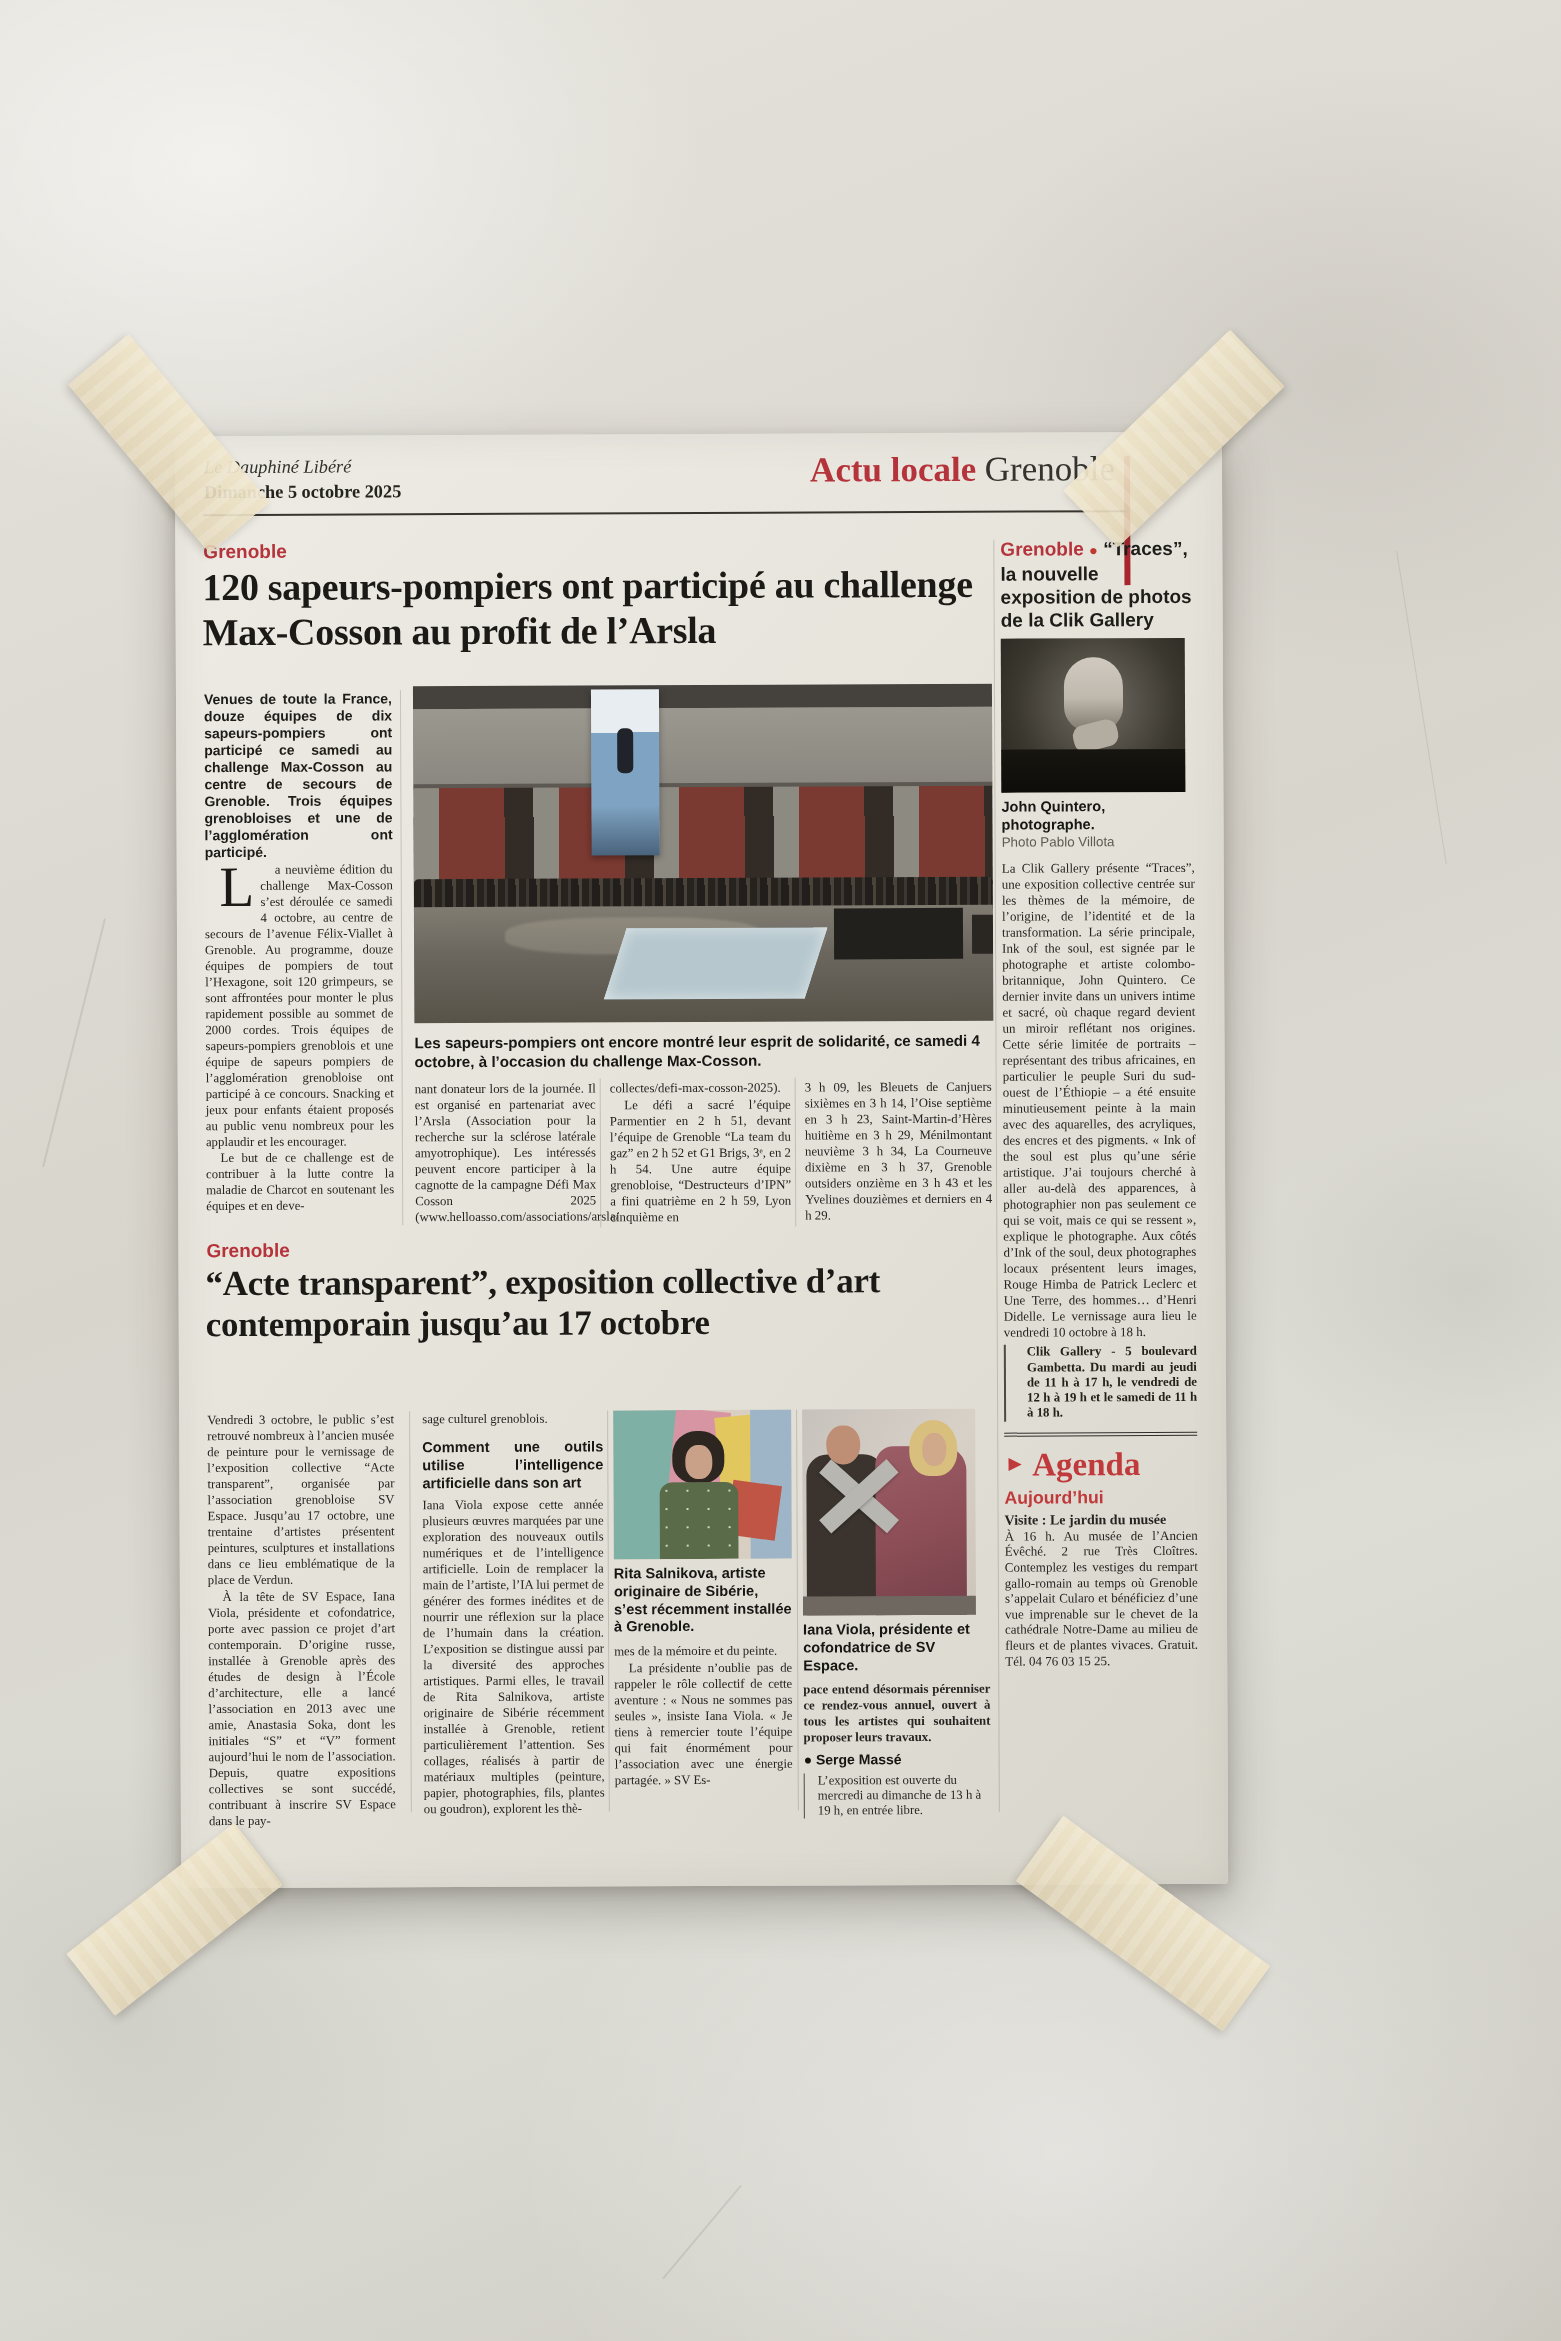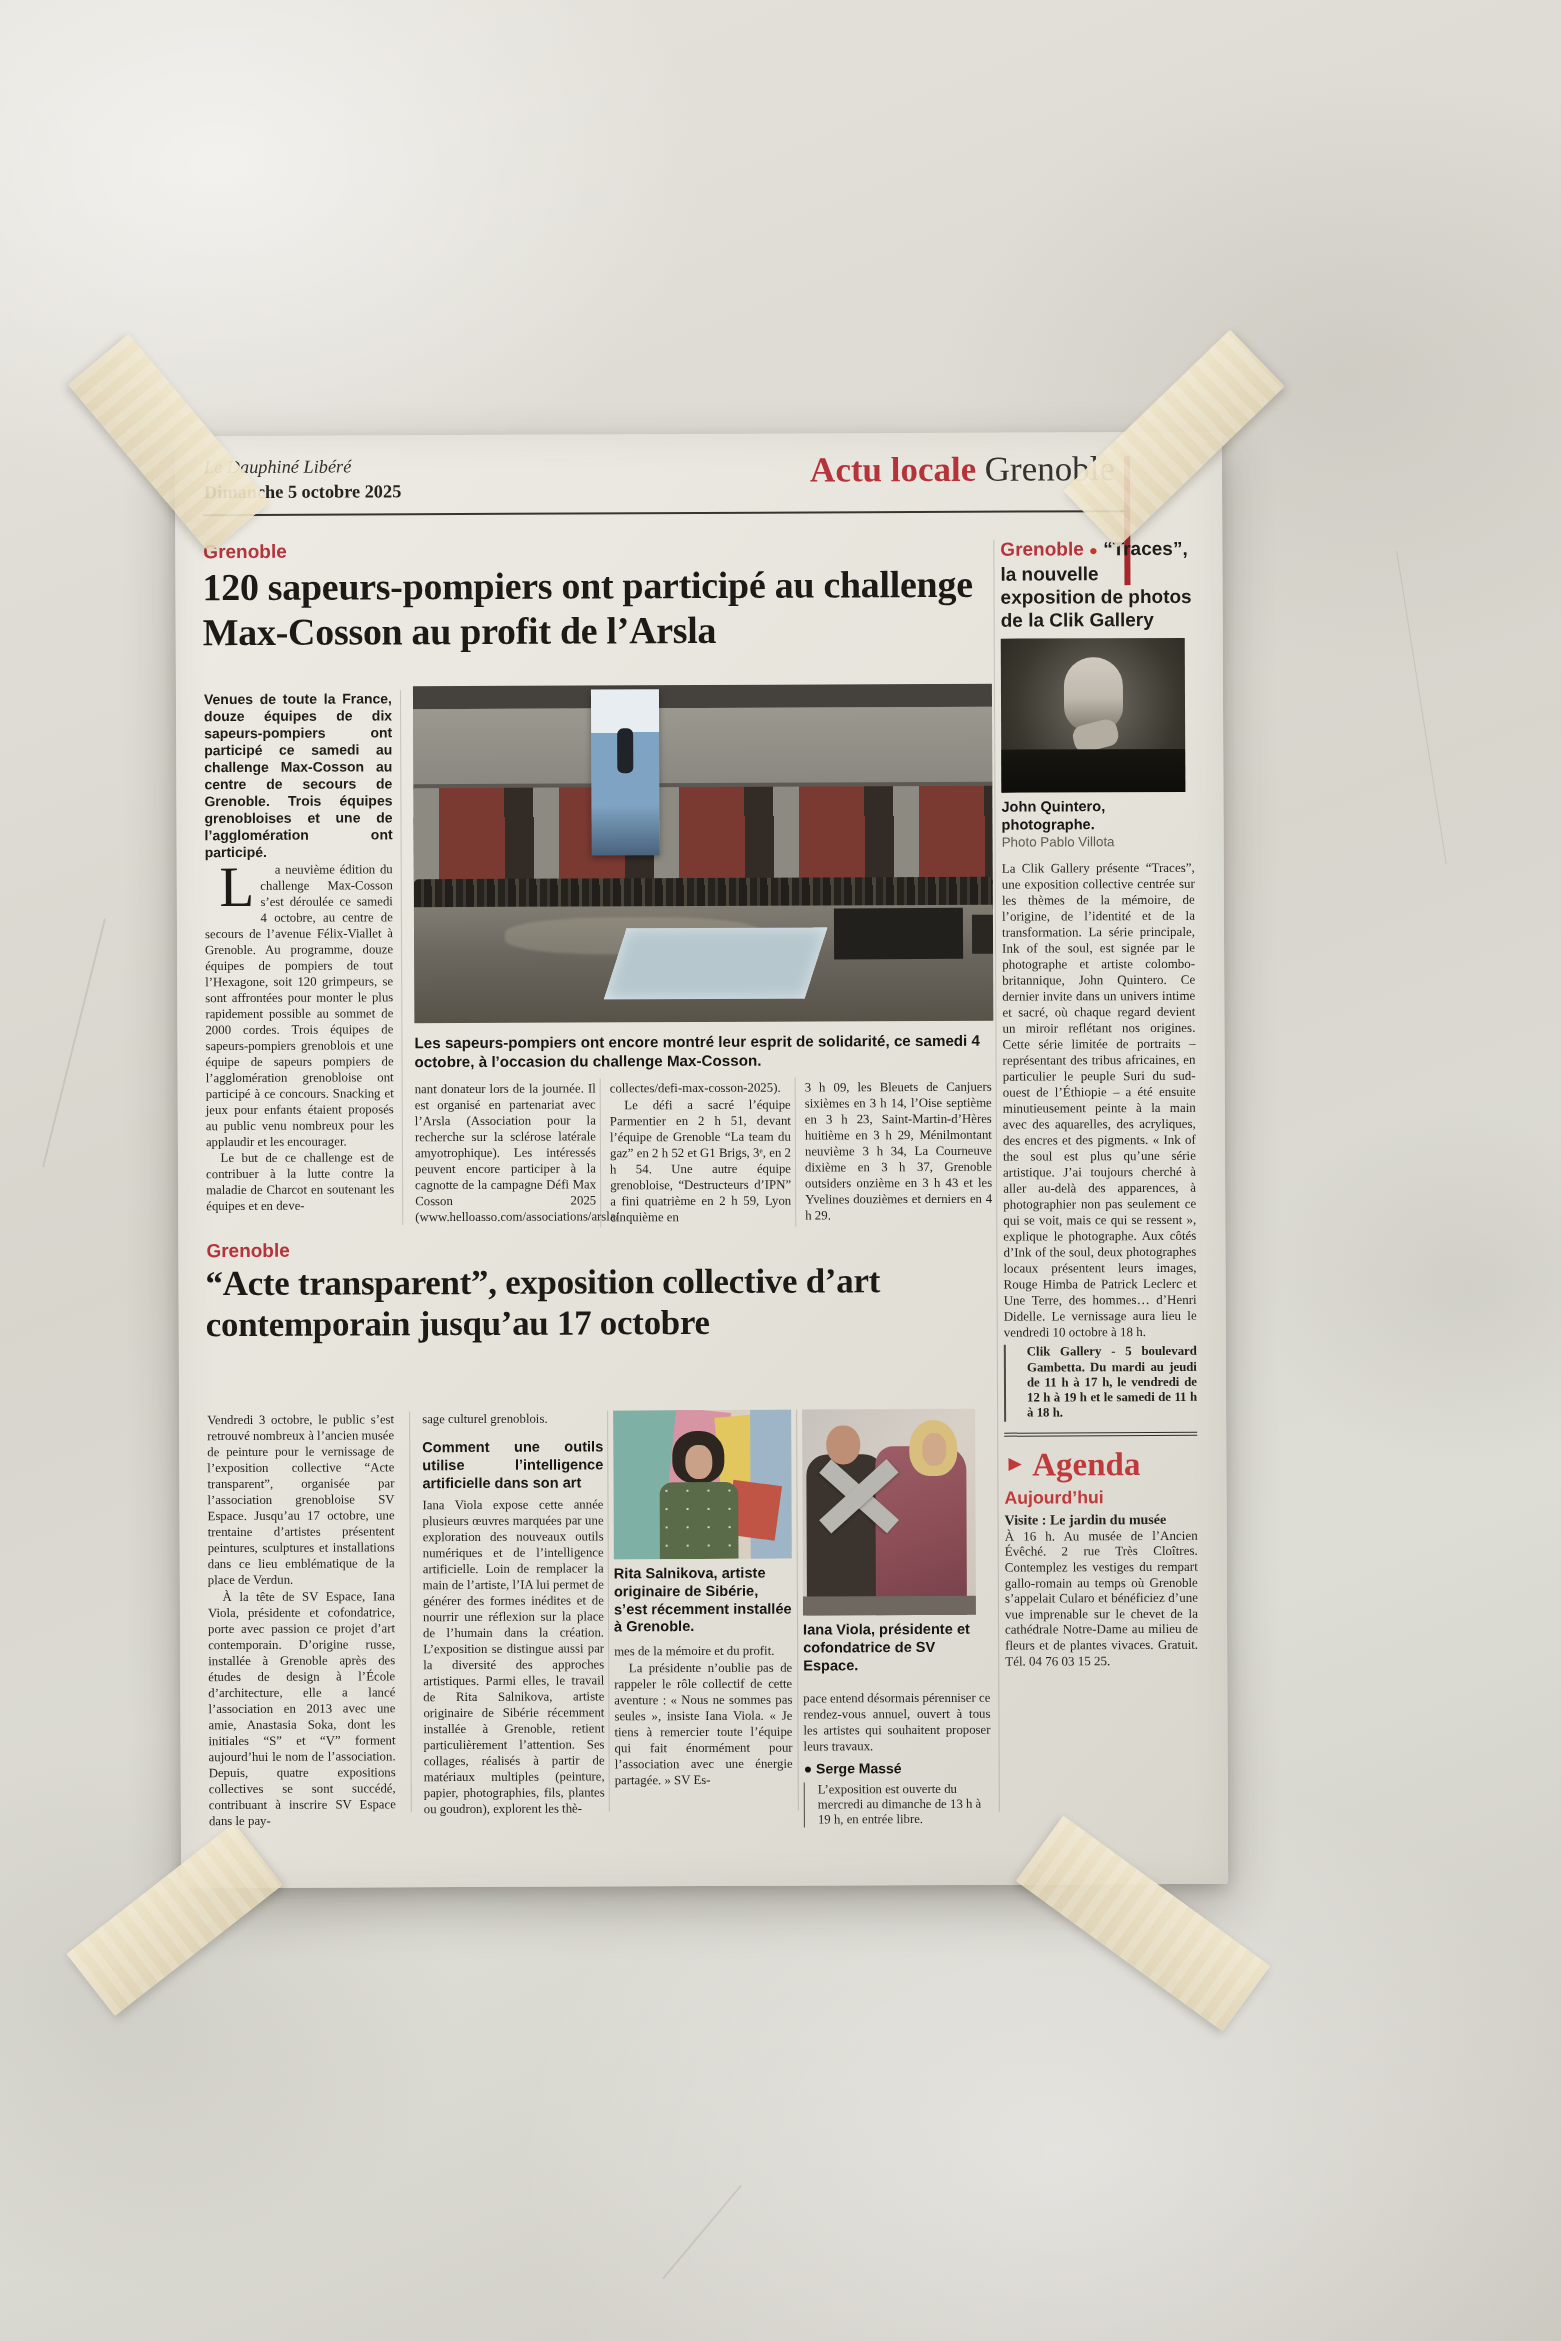--- a/index.html
+++ b/index.html
@@ -253,38 +253,38 @@
       <div class="rp2"></div>
       <div class="rp3"></div>
       <div class="rp4"></div>
       <div class="rp5"></div>
       <div class="r-hair"></div>
       <div class="r-face"></div>
       <div class="r-torso"></div>
     </div>
     <div class="a2-cap cap">Rita Salnikova, artiste originaire de Sibérie, s’est récemment installée à Grenoble.</div>
     <div class="body-txt" style="margin-top:7.3px;">
-      <p>mes de la mémoire et du profit.</p>
+      <p>mes de la mémoire et du peinte.</p>
       <p>La présidente n’oublie pas de rappeler le rôle collectif de cette aventure : « Nous ne sommes pas seules », insiste Iana Viola. « Je tiens à remercier toute l’équipe qui fait énormément pour l’association avec une énergie partagée. » SV Es-</p>
     </div>
   </div>
 
   <div class="abs a2-c4">
     <div class="a2-photo2">
       <div class="i-left"></div>
       <div class="i-head-l"></div>
       <div class="i-drape"></div>
       <div class="i-hair-r"></div>
       <div class="i-face-r"></div>
       <div class="i-x1"></div>
       <div class="i-x2"></div>
       <div class="i-floor"></div>
     </div>
     <div class="a2-cap cap">Iana Viola, présidente et cofondatrice de SV Espace.</div>
-    <div class="body-txt" style="margin-top:16px;">
+    <div class="body-txt" style="margin-top:7px;font-weight:bold;">
       <p>pace entend désormais pérenniser ce rendez-vous annuel, ouvert à tous les artistes qui souhaitent proposer leurs travaux.</p>
     </div>
     <div class="a2-author"><span>●</span> <span>Serge Massé</span></div>
     <div class="a2-note">L’exposition est ouverte du mercredi au dimanche de 13 h à 19 h, en entrée libre.</div>
   </div>
 
 </div>
 
 <div class="tape tape-tl"></div>
 <div class="tape tape-tr"></div>

